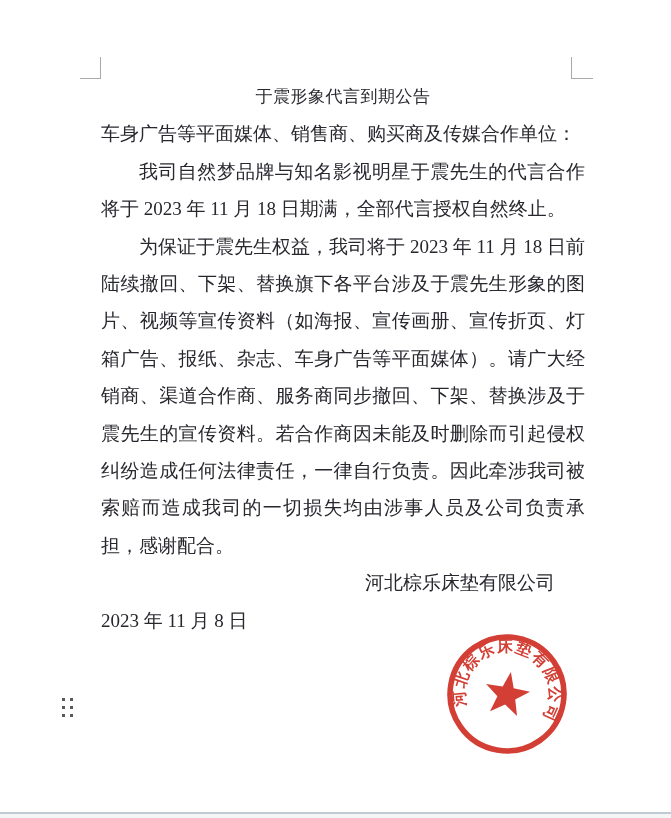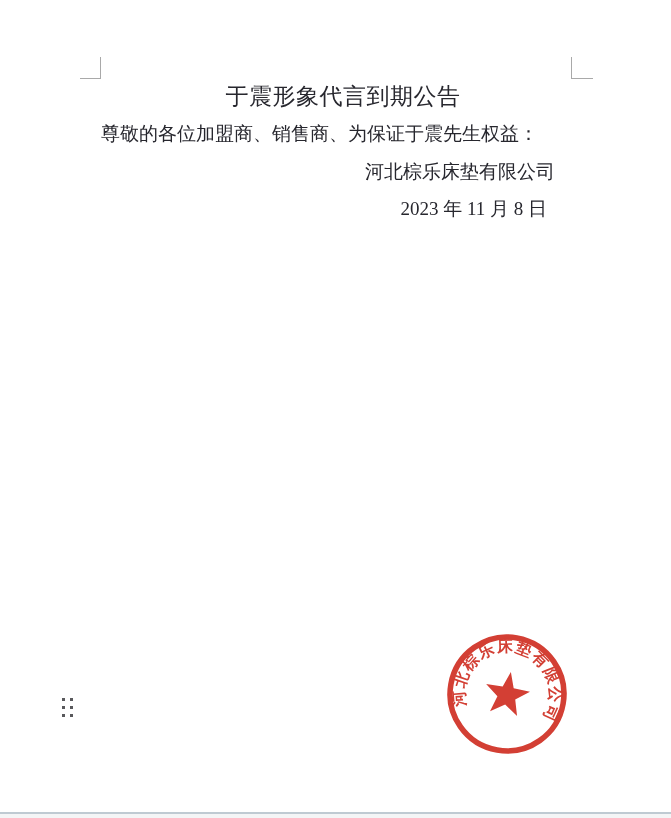--- a/index.html
+++ b/index.html
@@ -8,31 +8,31 @@
     background:#ffffff;
     font-family:"Liberation Serif","DejaVu Serif",serif;
     color:#27272e;
   }
   
   .content{
     position:absolute;left:101px;top:78px;width:484px;
     font-size:19px;line-height:37.4px;
   }
   .doc-title{
-    text-align:center;font-size:23px;letter-spacing:0.5px;margin:0;
+    text-align:center;font-size:17px;letter-spacing:0.5px;margin:0;
     font-weight:normal;
   }
   .salutation{margin:0;}
   .para{
     margin:0;text-indent:2em;
     text-align:justify;text-justify:inter-ideograph;
   }
   .closing{margin:21px 0 0 0;}
   .sig-company{margin:0;text-align:right;padding-right:30px;}
-  .sig-date{margin:0;text-align:right;padding-right:38px;}
+  .sig-date{margin:0;text-align:left;padding-right:38px;}
 
   
   .crop{position:absolute;background:#a9a9a9;}
   .crop-vl{left:100px;top:57px;width:1px;height:21px;}
   .crop-hl{left:80px;top:78px;width:21px;height:1px;}
   .crop-vr{left:571px;top:57px;width:1px;height:21px;}
   .crop-hr{left:571px;top:78px;width:22px;height:1px;}
 
   
   .dots{
@@ -62,21 +62,23 @@
 </head>
 <body>
 
 <div class="crop crop-vl"></div>
 <div class="crop crop-hl"></div>
 <div class="crop crop-vr"></div>
 <div class="crop crop-hr"></div>
 
 <div class="content">
   <h1 class="doc-title">于震形象代言到期公告</h1>
-  <p class="salutation">尊敬的各位加盟商、销售商、为保证于震先生权益：</p>
+  <p class="salutation">车身广告等平面媒体、销售商、购买商及传媒合作单位：</p>
+  <p class="para">我司自然梦品牌与知名影视明星于震先生的代言合作将于 2023 年 11 月 18 日期满，全部代言授权自然终止。</p>
+  <p class="para">为保证于震先生权益，我司将于 2023 年 11 月 18 日前陆续撤回、下架、替换旗下各平台涉及于震先生形象的图片、视频等宣传资料（如海报、宣传画册、宣传折页、灯箱广告、报纸、杂志、车身广告等平面媒体）。请广大经销商、渠道合作商、服务商同步撤回、下架、替换涉及于震先生的宣传资料。若合作商因未能及时删除而引起侵权纠纷造成任何法律责任，一律自行负责。因此牵涉我司被索赔而造成我司的一切损失均由涉事人员及公司负责承担，感谢配合。</p>
   <p class="sig-company">河北棕乐床垫有限公司</p>
   <p class="sig-date">2023 年 11 月 8 日</p>
 </div>
 
 <div class="dots">
   <span></span>
     <span></span>
     <span></span>
     <span></span>
     <span></span>

